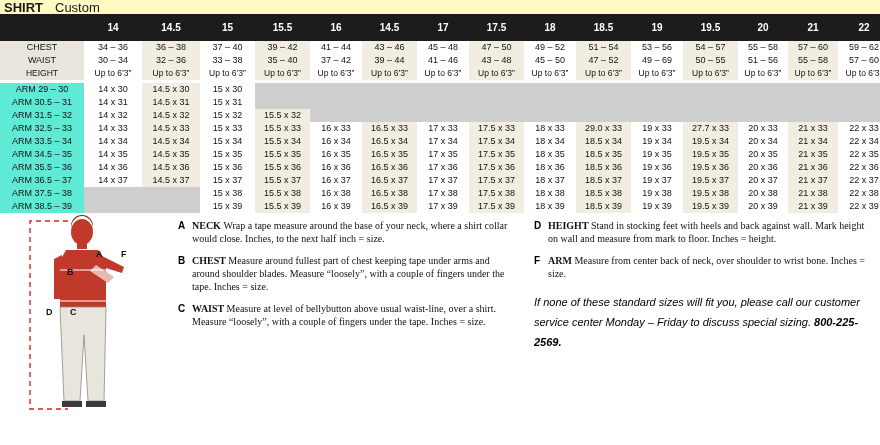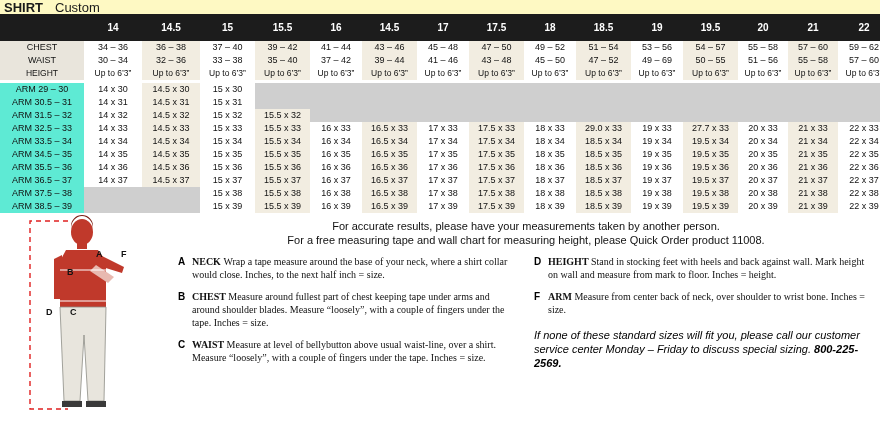--- a/index.html
+++ b/index.html
@@ -115,21 +115,21 @@
   .item .body {
     font-size: 10px;
     line-height: 13px;
     color: #111;
     font-family: Liberation Serif, serif;
   }
   .item .body .term { font-weight: bold; }
   .note {
     font-style: italic;
     font-size: 11px;
-    line-height: 14px;
+    line-height: 20px;
     margin-top: 12px;
   }
   .note .phone { font-weight: bold; font-style: italic; }
 </style>
 </head>
 <body>
 
 <div id="page">
 
   <div class="titlebar">
@@ -443,24 +443,20 @@
         <line x1="50" y1="86" x2="96" y2="86" stroke="#ffffff" stroke-width="1.2"></line>
         <text x="86" y="42" font-size="9" font-weight="bold" font-family="Liberation Sans, sans-serif" fill="#111">A</text>
         <text x="57" y="60" font-size="9" font-weight="bold" font-family="Liberation Sans, sans-serif" fill="#111">B</text>
         <text x="60" y="100" font-size="9" font-weight="bold" font-family="Liberation Sans, sans-serif" fill="#111">C</text>
         <text x="36" y="100" font-size="9" font-weight="bold" font-family="Liberation Sans, sans-serif" fill="#111">D</text>
         <text x="111" y="42" font-size="9" font-weight="bold" font-family="Liberation Sans, sans-serif" fill="#111">F</text>
       </svg>
     </div>
 
     <div class="instructions">
-      <div class="lead">
-        <div>For accurate results, please have your measurements taken by another person.</div>
-        <div>For a free measuring tape and wall chart for measuring height, please Quick Order product 11008.</div>
-      </div>
       <div class="cols">
         <div class="col" id="col-left">
             <div class="item">
               <div class="letter">A</div>
               <div class="body"><span class="term">NECK </span><span>Wrap a tape measure around the base of your neck, where a shirt collar would close. Inches, to the next half inch = size.</span></div>
             </div>
             <div class="item">
               <div class="letter">B</div>
               <div class="body"><span class="term">CHEST </span><span>Measure around fullest part of chest keeping tape under arms and around shoulder blades. Measure “loosely”, with a couple of fingers under the tape. Inches = size.</span></div>
             </div>

